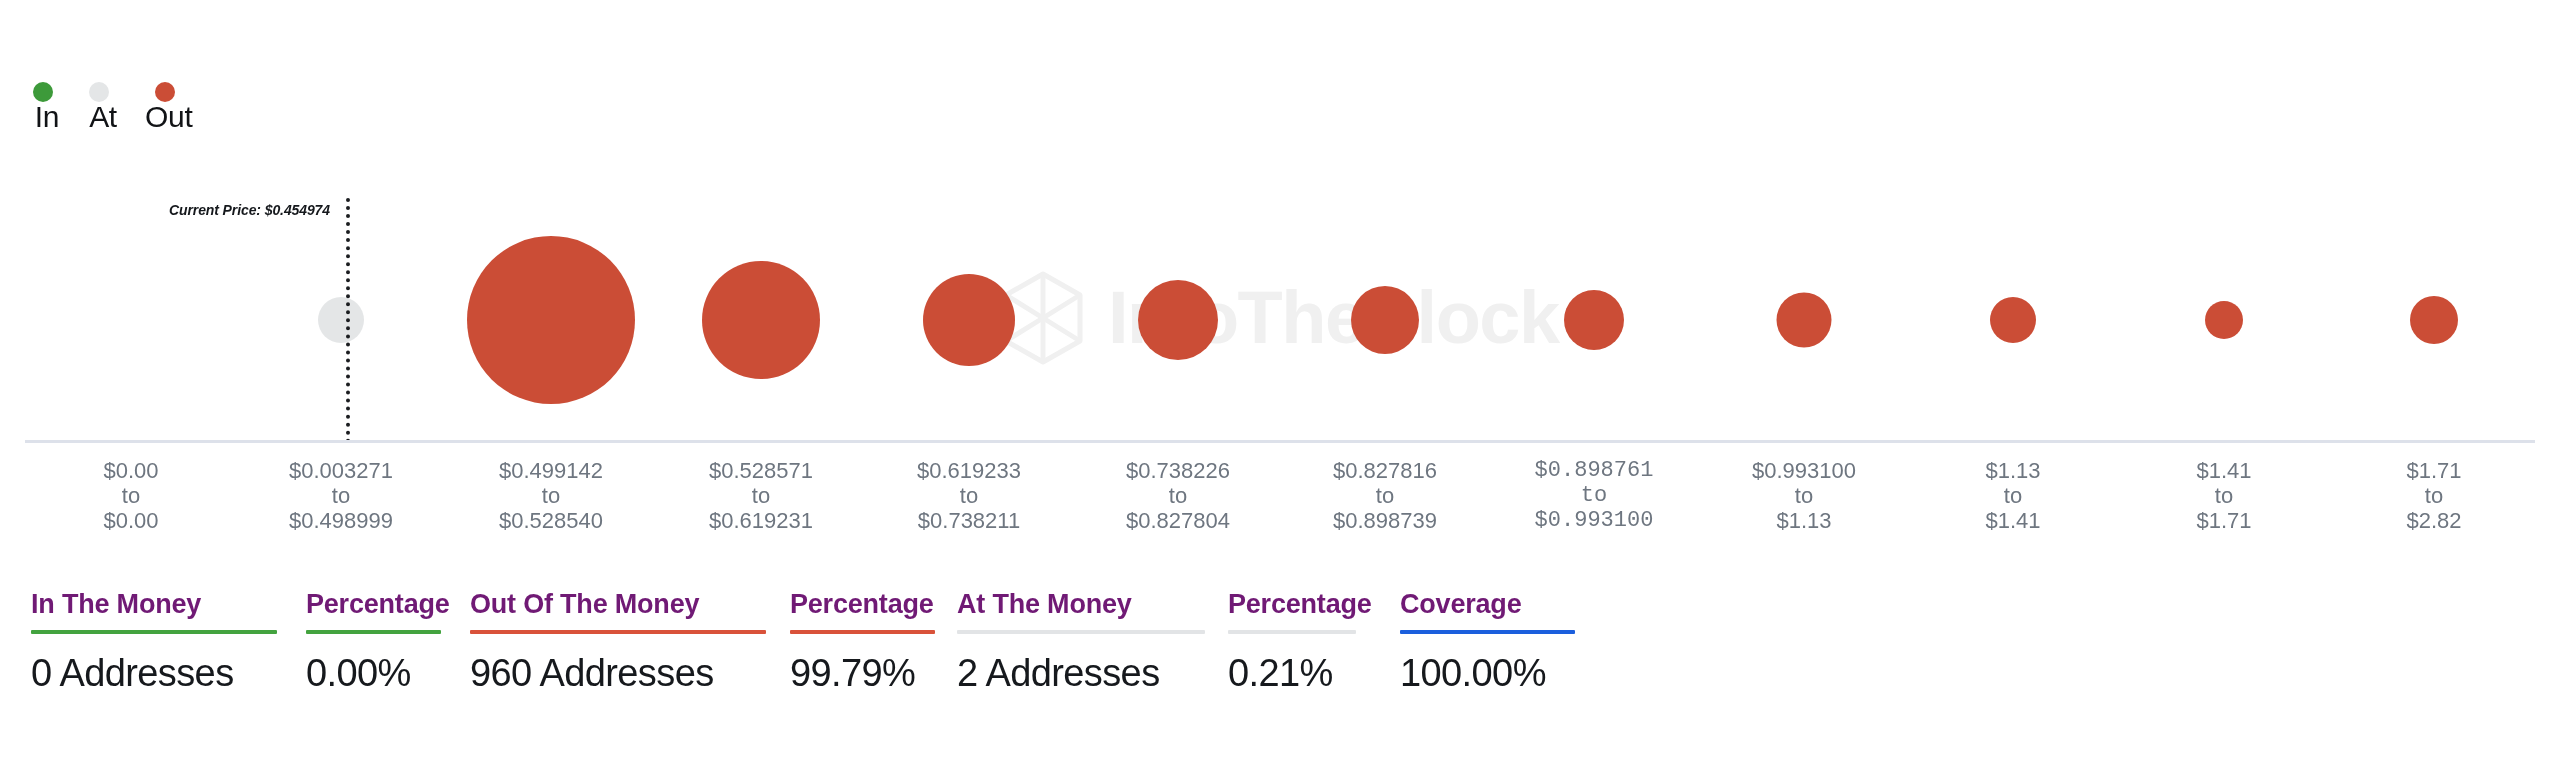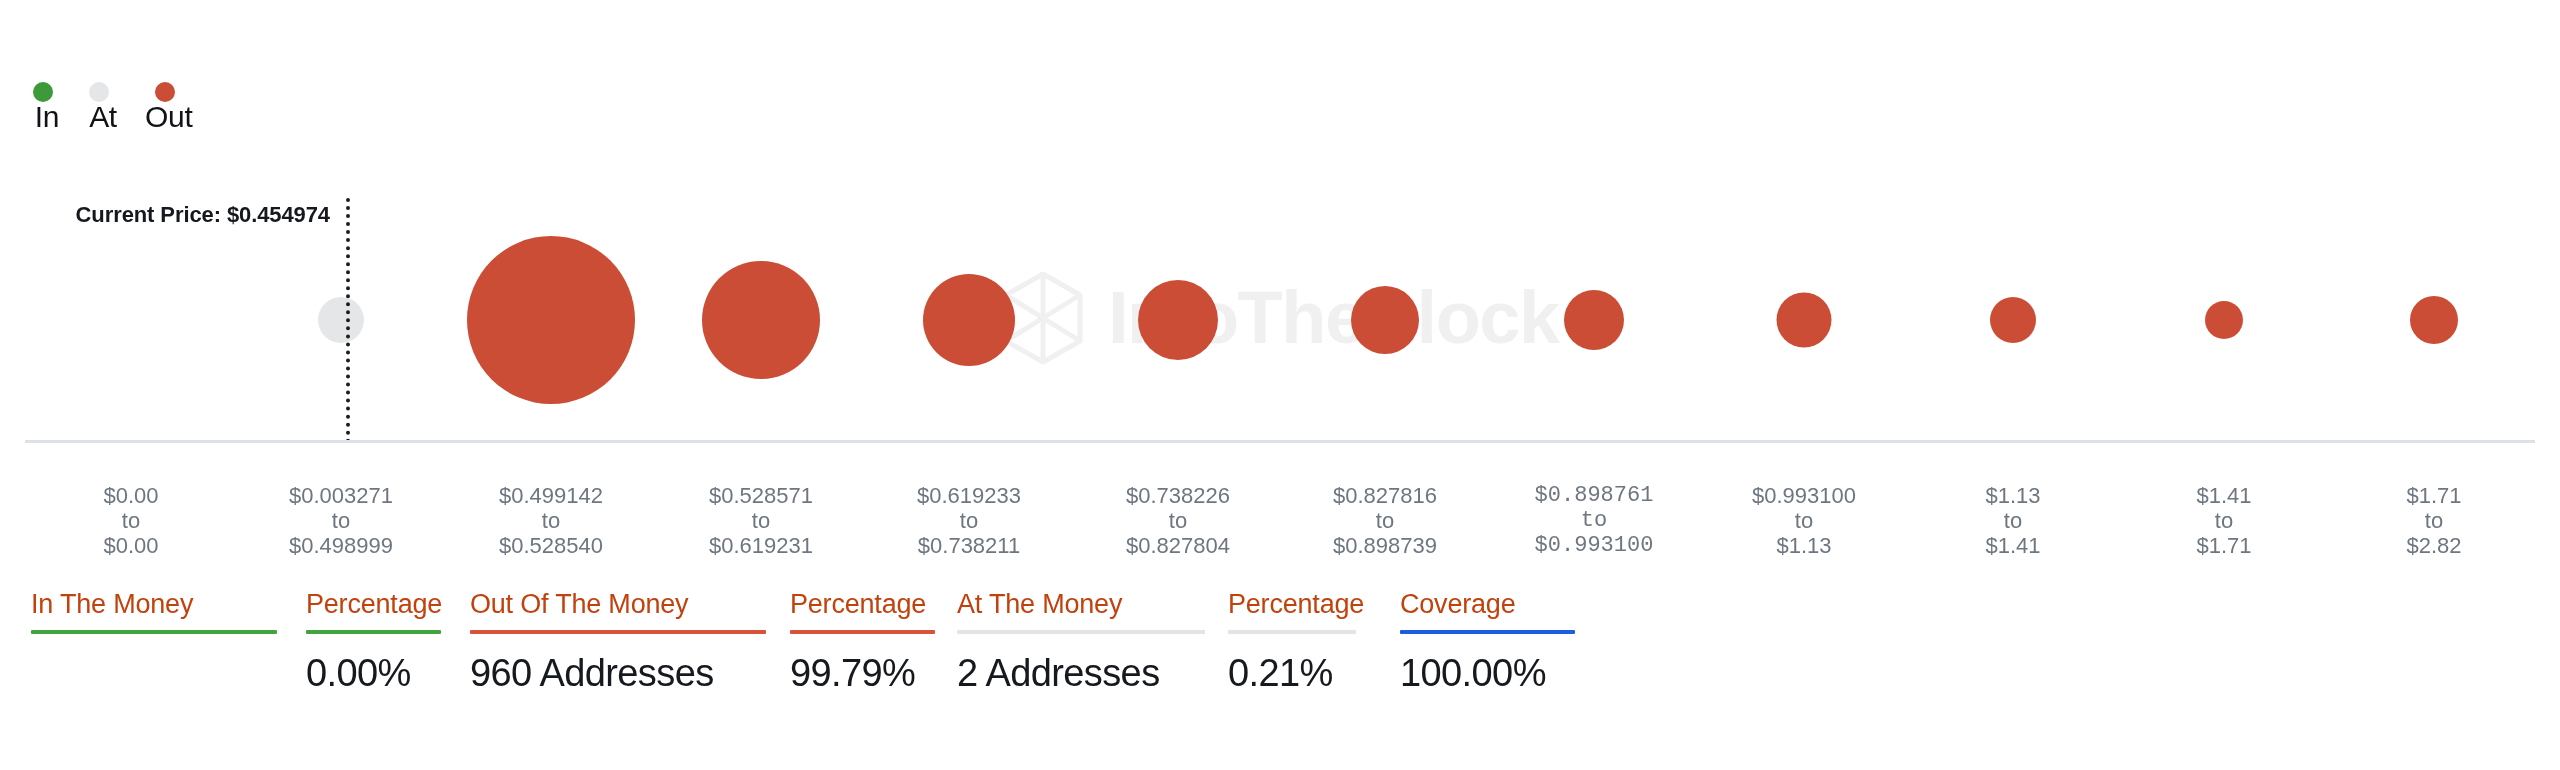--- a/index.html
+++ b/index.html
@@ -88,21 +88,22 @@
     top: 58px;
     width: 0;
     height: 245px;
     border-left: 4px dotted #1b1d20;
     transform: translateX(-50%);
   }
   .price-label {
     position: absolute;
     top: 62px;
     transform: translate(-100%, 0);
-    font-size: 22px;
+    font-size: 14px;
+    font-style: italic;
     font-weight: 600;
     color: #15181c;
     white-space: nowrap;
     letter-spacing: -0.1px;
   }
 
   
   .watermark {
     position: absolute;
     left: 1000px;
@@ -126,21 +127,21 @@
     position: absolute;
     left: 25px;
     top: 440px;
     width: 2510px;
     height: 3px;
     background: #dde1ea;
   }
   .axis-labels {
     position: absolute;
     left: 0;
-    top: 483px;
+    top: 458px;
     width: 2560px;
     height: 100px;
   }
   .axis-label {
     position: absolute;
     transform: translateX(-50%);
     text-align: center;
     font-size: 22px;
     line-height: 25px;
     color: #6e7680;
@@ -154,22 +155,22 @@
     top: 588px;
     width: 2560px;
     height: 150px;
   }
   .stat {
     position: absolute;
     top: 0;
   }
   .stat-title {
     font-size: 27px;
-    color: #c2410c;
-    font-weight: 400;
+    color: #701a75;
+    font-weight: 700;
     line-height: 32px;
     white-space: nowrap;
     letter-spacing: -0.2px;
   }
   .stat-rule {
     height: 4px;
     margin-top: 10px;
     border-radius: 1px;
   }
   .stat-value {
@@ -291,20 +292,21 @@
         <div>$1.71</div>
         <div>to</div>
         <div>$2.82</div>
       </div>
     </div>
 
   <div class="stats" id="stats">
       <div class="stat" style="left: 31px;">
         <div class="stat-title">In The Money</div>
         <div class="stat-rule" style="background: rgb(67, 163, 63); width: 246px;"></div>
+        <div class="stat-value">0 Addresses</div>
       </div>
       <div class="stat" style="left: 306px;">
         <div class="stat-title">Percentage</div>
         <div class="stat-rule" style="background: rgb(67, 163, 63); width: 135px;"></div>
         <div class="stat-value">0.00%</div>
       </div>
       <div class="stat" style="left: 470px;">
         <div class="stat-title">Out Of The Money</div>
         <div class="stat-rule" style="background: rgb(217, 82, 58); width: 296px;"></div>
         <div class="stat-value">960 Addresses</div>

